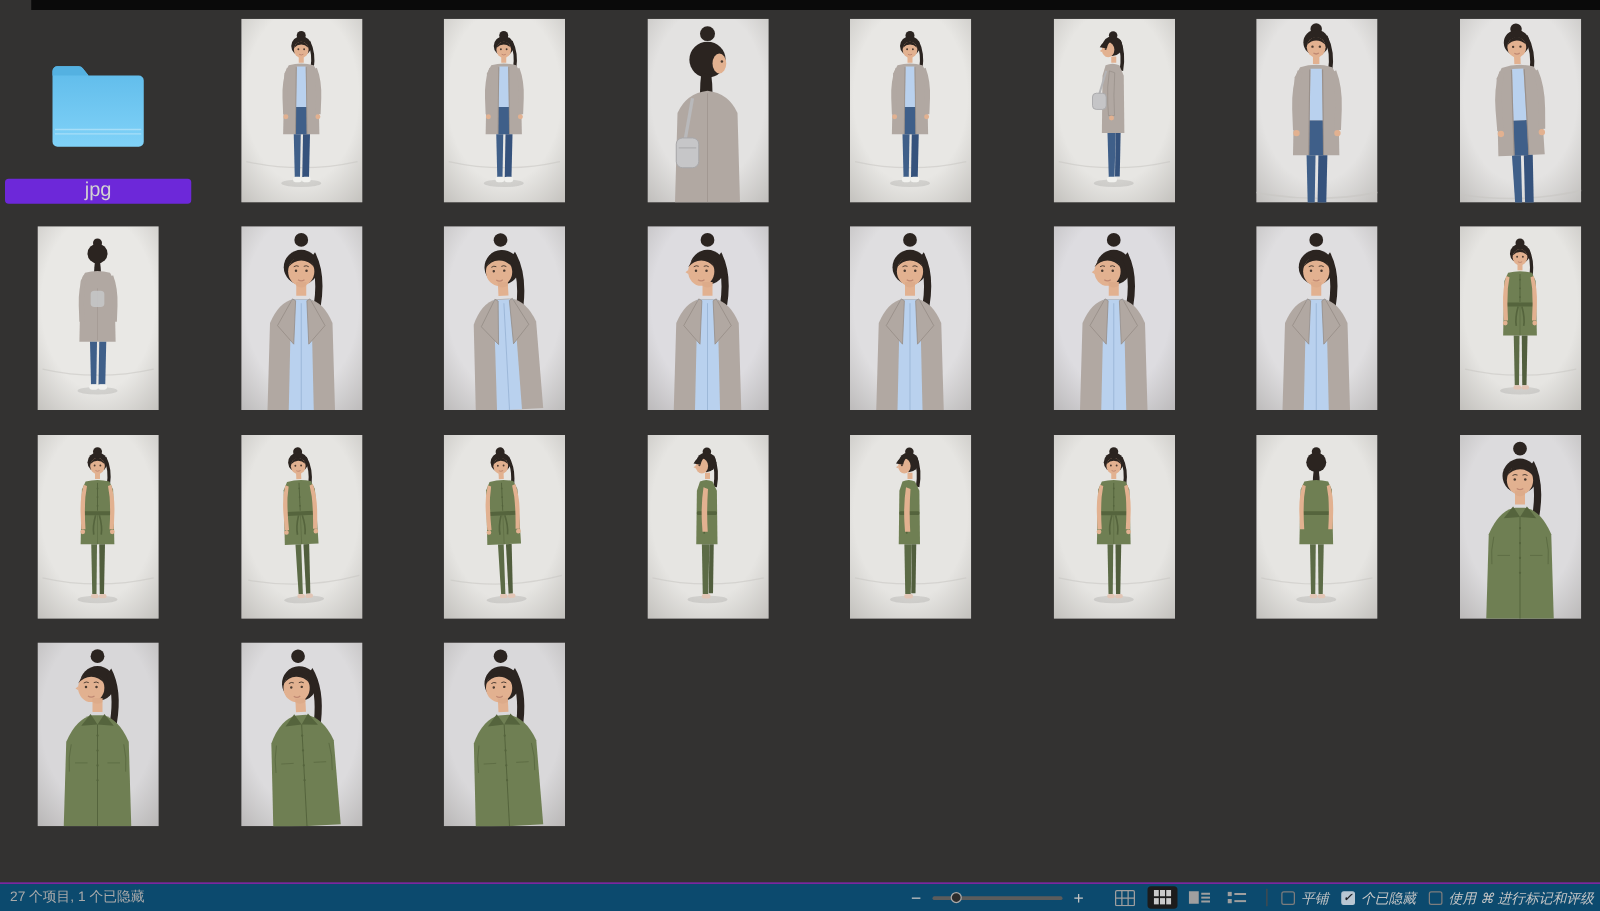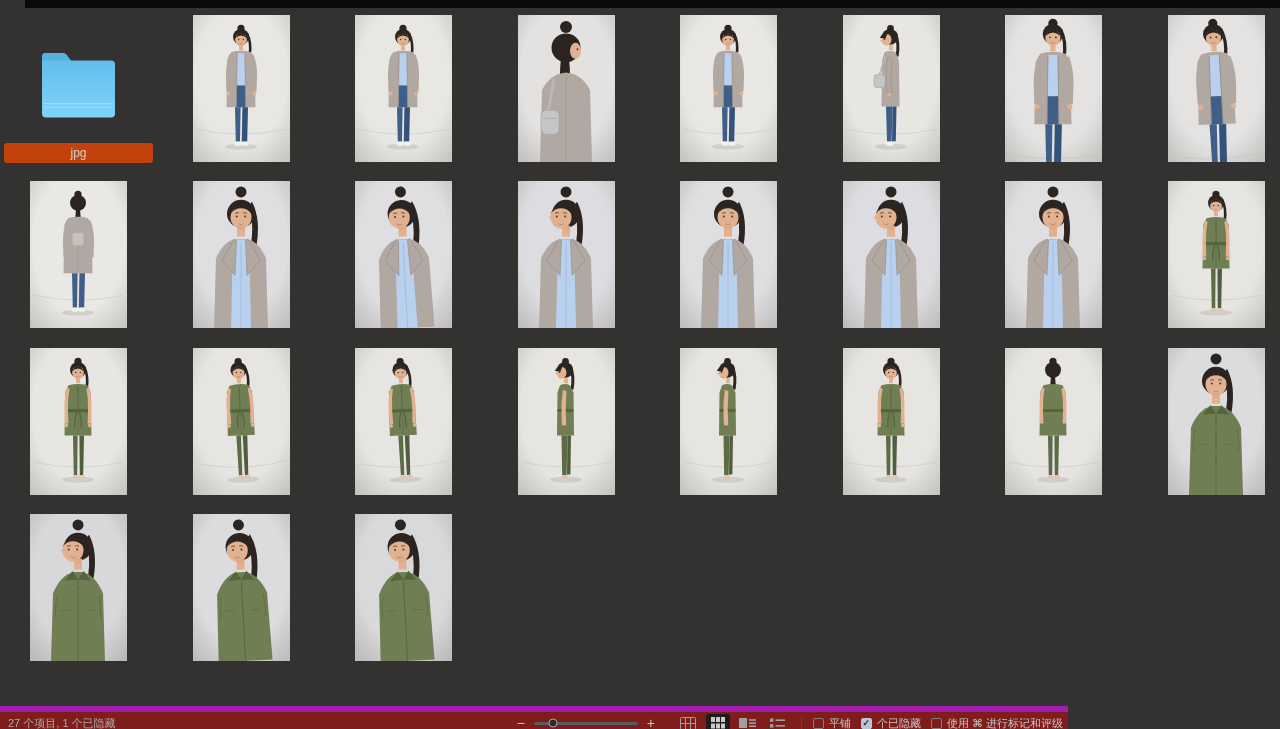--- a/index.html
+++ b/index.html
@@ -7,38 +7,38 @@
   body { background:#333231; font-family:"Liberation Sans", sans-serif; position:relative; }
 
   .top-edge { position:absolute; left:25px; top:0; right:0; height:8px; }
 
   .thumb { position:absolute; width:97px; height:147px; cursor:pointer; }
   .thumb svg { width:100%; height:100%; display:block; }
 
   .folder-cell { position:absolute; left:4px; top:10px; width:149px; height:160px; }
   .folder-icon { position:absolute; left:26px; top:30px; width:97px; height:88px; cursor:pointer; }
   .folder-label { position:absolute; left:0; top:133px; width:149px; height:20px;
-    background:#c2410c; border-radius:3px; color:#d2d2d2; font-size:12px;
+    background:#6d28d9; border-radius:3px; color:#d2d2d2; font-size:16px;
     display:flex; align-items:center; justify-content:center; cursor:pointer; }
 
-  .statusbar { position:absolute; left:0; top:706px; width:1068px; height:23px;
-    background:#7f1d1d; border-top:6px solid #a21caf; color:#aaaaaa; font-size:11px; }
+  .statusbar { position:absolute; left:0; top:706px; width:1280px; height:23px;
+    background:#0c4a6e; border-top:1px solid #a21caf; color:#aaaaaa; font-size:11px; }
   .status-left { position:absolute; left:8px; top:0; height:22px; line-height:22px; white-space:nowrap; }
 
   .controls { position:absolute; right:5px; top:0; height:22px; display:flex; align-items:center; gap:7px; }
   .glyph { color:#c3c3c3; font-size:14px; width:12px; text-align:center; cursor:pointer; line-height:1; }
   .slider { width:104px; height:3px; background:#5c5c5c; border-radius:2px; position:relative; cursor:pointer; }
   .slider-handle { position:absolute; top:50%; left:18%; width:9px; height:9px; border-radius:50%;
     border:1.5px solid #a8a8a8; background:#2c2c2c; transform:translate(-50%,-50%); }
   .viewgroup { display:flex; align-items:center; gap:6px; margin-left:12px; }
   .viewbtn { width:24px; height:18px; display:flex; align-items:center; justify-content:center;
     border-radius:3px; cursor:pointer; }
   .viewbtn.selected { background:#1c1c1c; }
   .sep { width:1px; height:14px; background:#4b4b4b; margin:0 4px; }
-  .cbwrap { display:flex; gap:10px; }
+  .cbwrap { display:flex; gap:10px;font-style:italic; }
   .cbgroup { display:flex; align-items:center; gap:5px; cursor:pointer; }
   .cb { width:11px; height:11px; border-radius:2px; border:1px solid #7d7d7d; background:transparent;
     display:flex; align-items:center; justify-content:center; font-size:9px; line-height:1; }
   .cb.checked { background:#b9c7d3; border-color:#b9c7d3; color:#20242a; font-weight:bold; }
   .cblabel { color:#c6c6c6; white-space:nowrap; }
 
   .defs-holder { position:absolute; width:0; height:0; overflow:hidden; }
 </style>
 </head>
 <body style="background: rgb(51, 50, 49);">

